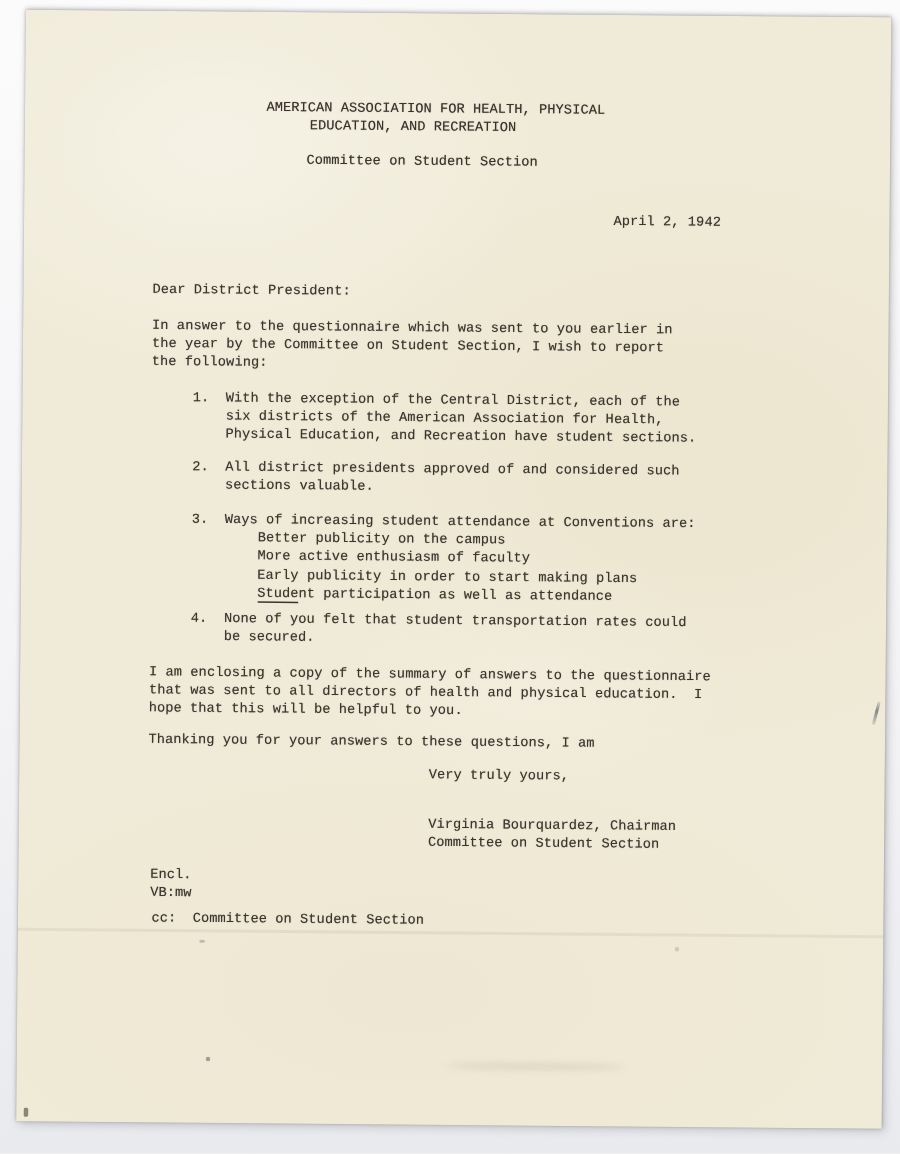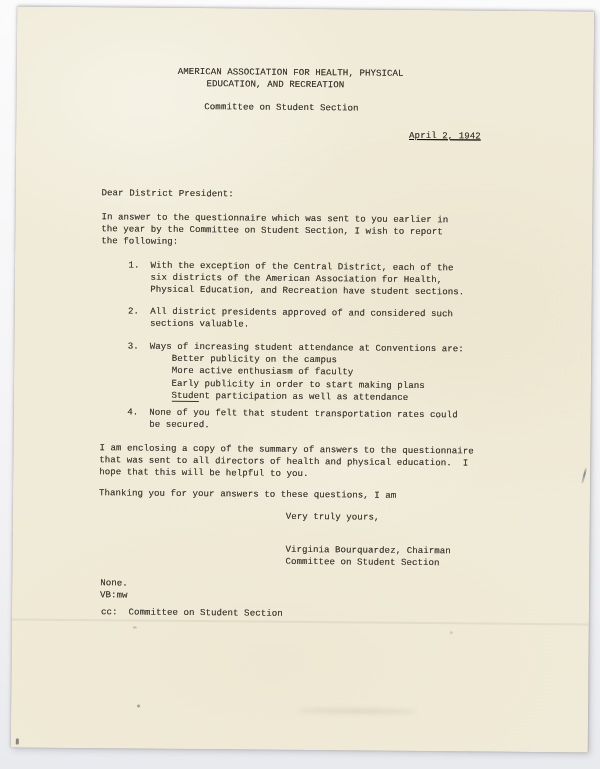--- a/index.html
+++ b/index.html
@@ -63,21 +63,21 @@
   <div class="paper">
 
     <div class="block heading" style="left:161px; top:58px;">
       <div class="line">AMERICAN ASSOCIATION FOR HEALTH, PHYSICAL</div>
       <div class="line" style="margin-left:29px;">EDUCATION, AND RECREATION</div>
     </div>
     <div class="block heading" style="left:188px; top:93px;">
       <div class="line">Committee on Student Section</div>
     </div>
 
-    <div class="block" style="left:393px; top:120px;text-decoration:underline;">
+    <div class="block" style="left:393px; top:132px;">
       <div class="line">April 2, 1942</div>
     </div>
 
     <div class="block" style="left:86px; top:180px;">
       <div class="line">Dear District President:</div>
     </div>
 
     <div class="block" style="left:86px; top:204px;">
       <div class="line">In answer to the questionnaire which was sent to you earlier in</div>
       <div class="line">the year by the Committee on Student Section, I wish to report</div>
@@ -121,21 +121,21 @@
     <div class="block" style="left:273px; top:502px;">
       <div class="line">Very truly yours,</div>
     </div>
 
     <div class="block" style="left:273px; top:535px;">
       <div class="line">Virginia Bourquardez, Chairman</div>
       <div class="line">Committee on Student Section</div>
     </div>
 
     <div class="block" style="left:88px; top:570px;">
-      <div class="line">None.</div>
+      <div class="line">Encl.</div>
       <div class="line">VB:mw</div>
     </div>
 
     <div class="block" style="left:89px; top:599px;">
       <div class="line">cc:  Committee on Student Section</div>
     </div>
 
     <div class="crease"></div>
     <div class="pen-mark"></div>
     <div class="speck speck-a"></div>

